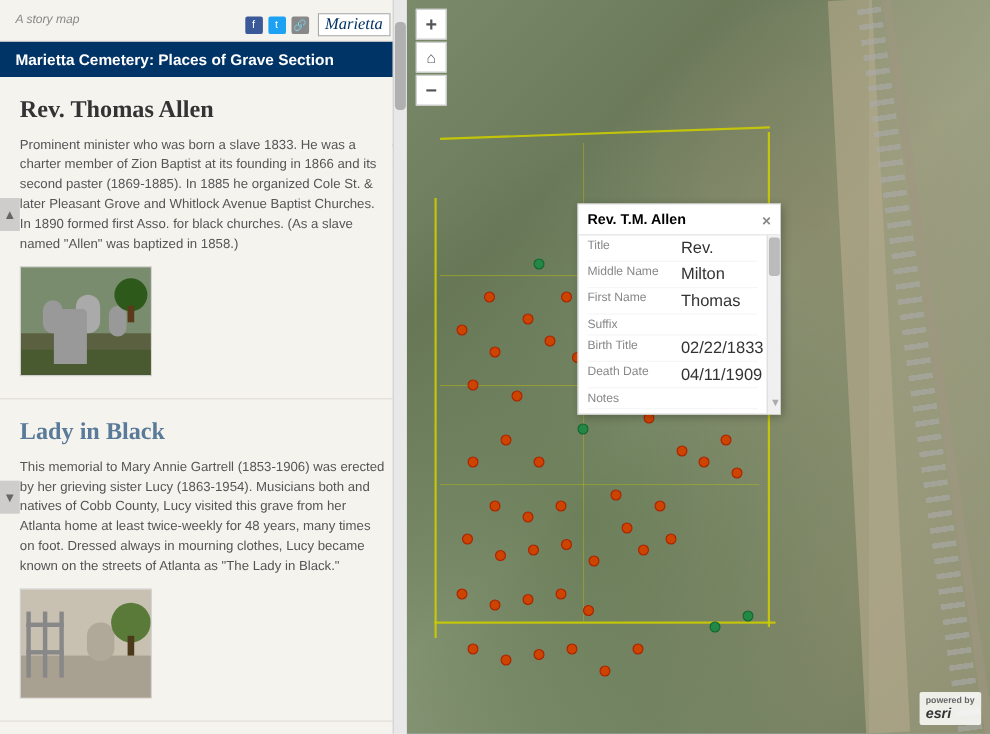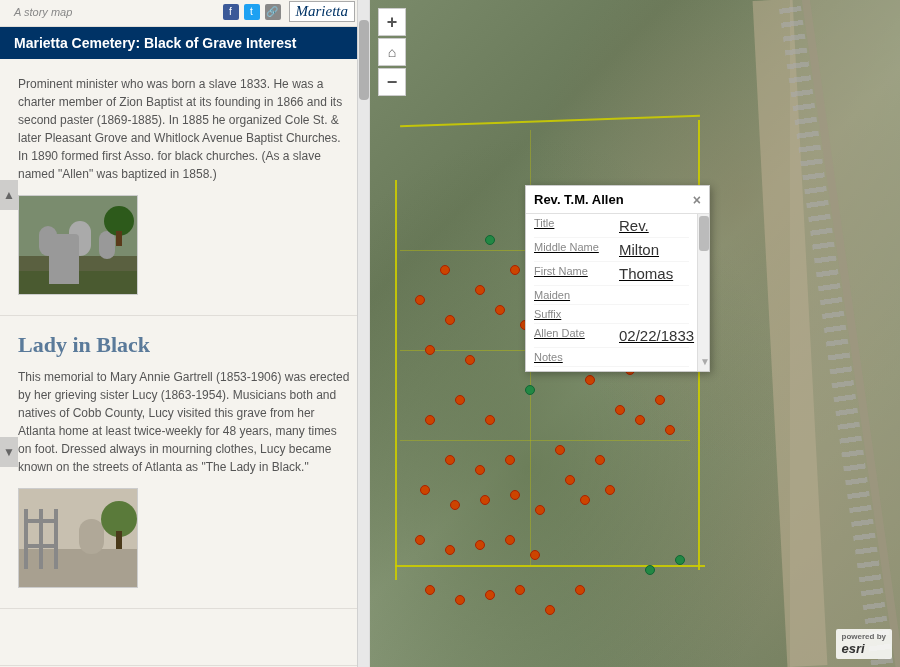--- a/index.html
+++ b/index.html
@@ -12,24 +12,24 @@
       height: 667px;
       background: #f5f3ee;
       overflow-y: auto;
       position: relative;
       border-right: 1px solid #ddd;
     }
 
     
     .story-header {
       background: #f5f3ee;
-      padding: 1px 14px 4px 14px;
+      padding: 12px 14px 4px 14px;
       border-bottom: 1px solid #e0ddd8;
       display: flex;
-      align-items: center;
+      align-items: flex-start;
       justify-content: space-between;
     }
     .story-label {
       font-size: 11px;
       color: #888;
       font-style: italic;
     }
     .story-header-right {
       display: flex;
       align-items: center;
@@ -309,26 +309,27 @@
       <div class="social-icons">
         <div class="social-icon" style="background:#3b5998;">f</div>
         <div class="social-icon" style="background:#1da1f2;">t</div>
         <div class="social-icon" style="background:#888;">🔗</div>
       </div>
       <div class="logo-marietta" style="font-family: Georgia, serif; font-style: italic; color: #003366; border: 1px solid #aaa; padding: 1px 6px; font-size: 15px; background: white;">Marietta</div>
     </div>
   </div>
 
   <div class="story-title">
-    <span>Marietta Cemetery: Black of Grave Interest</span>
+    <span>Marietta Cemetery: Places of Grave Section</span>
   </div>
 
   <div class="nav-arrow nav-arrow-top">▲</div>
 
   <div class="content-section">
+    <div class="section-title">Rev. Thomas Allen</div>
     <div class="section-body">Prominent minister who was born a slave 1833. He was a charter member of Zion Baptist at its founding in 1866 and its second paster (1869-1885). In 1885 he organized Cole St. &amp; later Pleasant Grove and Whitlock Avenue Baptist Churches. In 1890 formed first Asso. for black churches. (As a slave named "Allen" was baptized in 1858.)</div>
     <div class="section-image cemetery-photo">
       
       <svg width="120" height="100" xmlns="http://www.w3.org/2000/svg">
         <rect width="120" height="100" fill="#7a8c6e"></rect>
         <rect x="0" y="60" width="120" height="40" fill="#5a6040"></rect>
 
         <rect x="20" y="30" width="18" height="30" rx="9" fill="#999"></rect>
         <rect x="50" y="25" width="22" height="35" rx="11" fill="#aaa"></rect>
         <rect x="80" y="35" width="16" height="28" rx="8" fill="#999"></rect>
@@ -455,45 +456,45 @@
     <div class="map-btn" style="font-size:18px; font-weight:bold;">+</div>
     <div class="map-btn" style="font-size:14px;">⌂</div>
     <div class="map-btn" style="font-size:18px; font-weight:bold;">−</div>
   </div>
 
   <div class="map-popup">
     <div class="popup-header">
       <span>Rev. T.M. Allen</span>
       <span class="popup-close">×</span>
     </div>
-    <div style="position:relative;text-decoration:underline;">
+    <div style="position:relative;">
       <div class="popup-body" id="popup-body-content">
           <div class="popup-row">
             <span class="popup-label">Title</span>
             <span class="popup-value">Rev.</span>
           </div>
           <div class="popup-row">
             <span class="popup-label">Middle Name</span>
             <span class="popup-value">Milton</span>
           </div>
           <div class="popup-row">
             <span class="popup-label">First Name</span>
             <span class="popup-value">Thomas</span>
           </div>
           <div class="popup-row">
-            <span class="popup-label">Maiden</span>
-            <span class="popup-value"></span>
-          </div>
-          <div class="popup-row">
             <span class="popup-label">Suffix</span>
             <span class="popup-value"></span>
           </div>
           <div class="popup-row">
-            <span class="popup-label">Allen Date</span>
+            <span class="popup-label">Birth Title</span>
             <span class="popup-value">02/22/1833</span>
+          </div>
+          <div class="popup-row">
+            <span class="popup-label">Death Date</span>
+            <span class="popup-value">04/11/1909</span>
           </div>
           <div class="popup-row">
             <span class="popup-label">Notes</span>
             <span class="popup-value"></span>
           </div>
         </div>
 
       <div style="position:absolute; right:0; top:0; bottom:0; width:12px; background:#f0f0f0; border-left:1px solid #ddd;">
         <div style="width:10px; height:35px; background:#bbb; border-radius:3px; margin:2px 1px;"></div>
         <div style="position:absolute; bottom:4px; left:2px; font-size:10px; color:#aaa;">▼</div>

